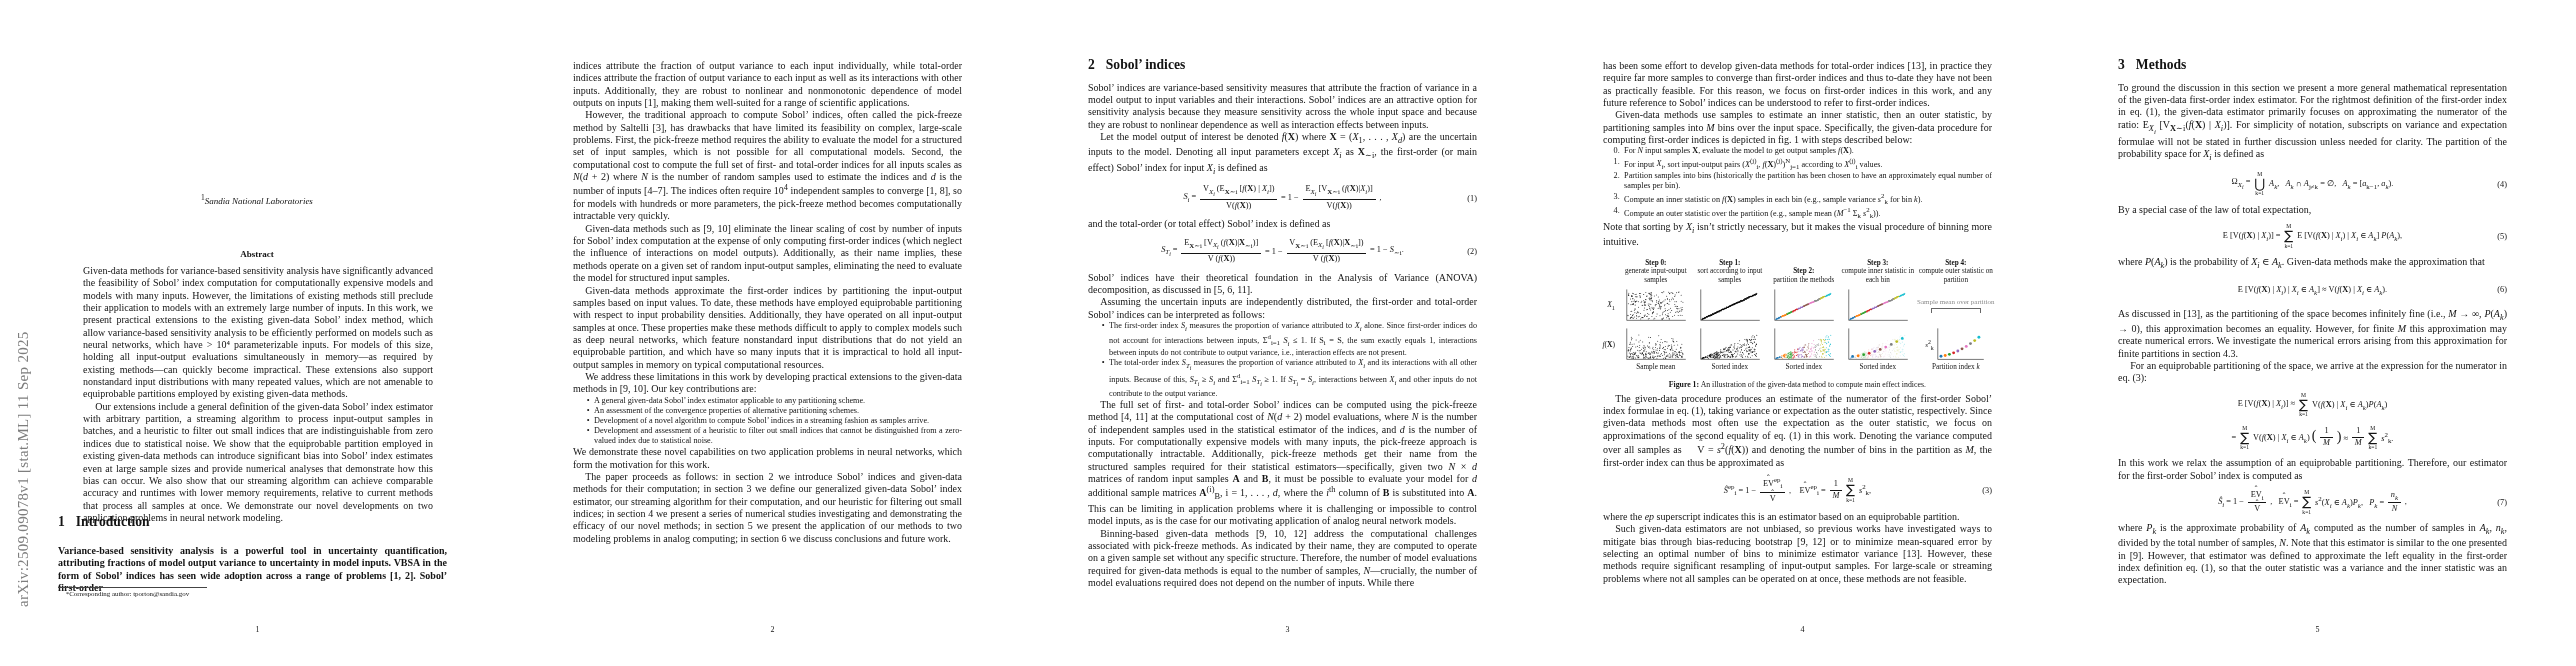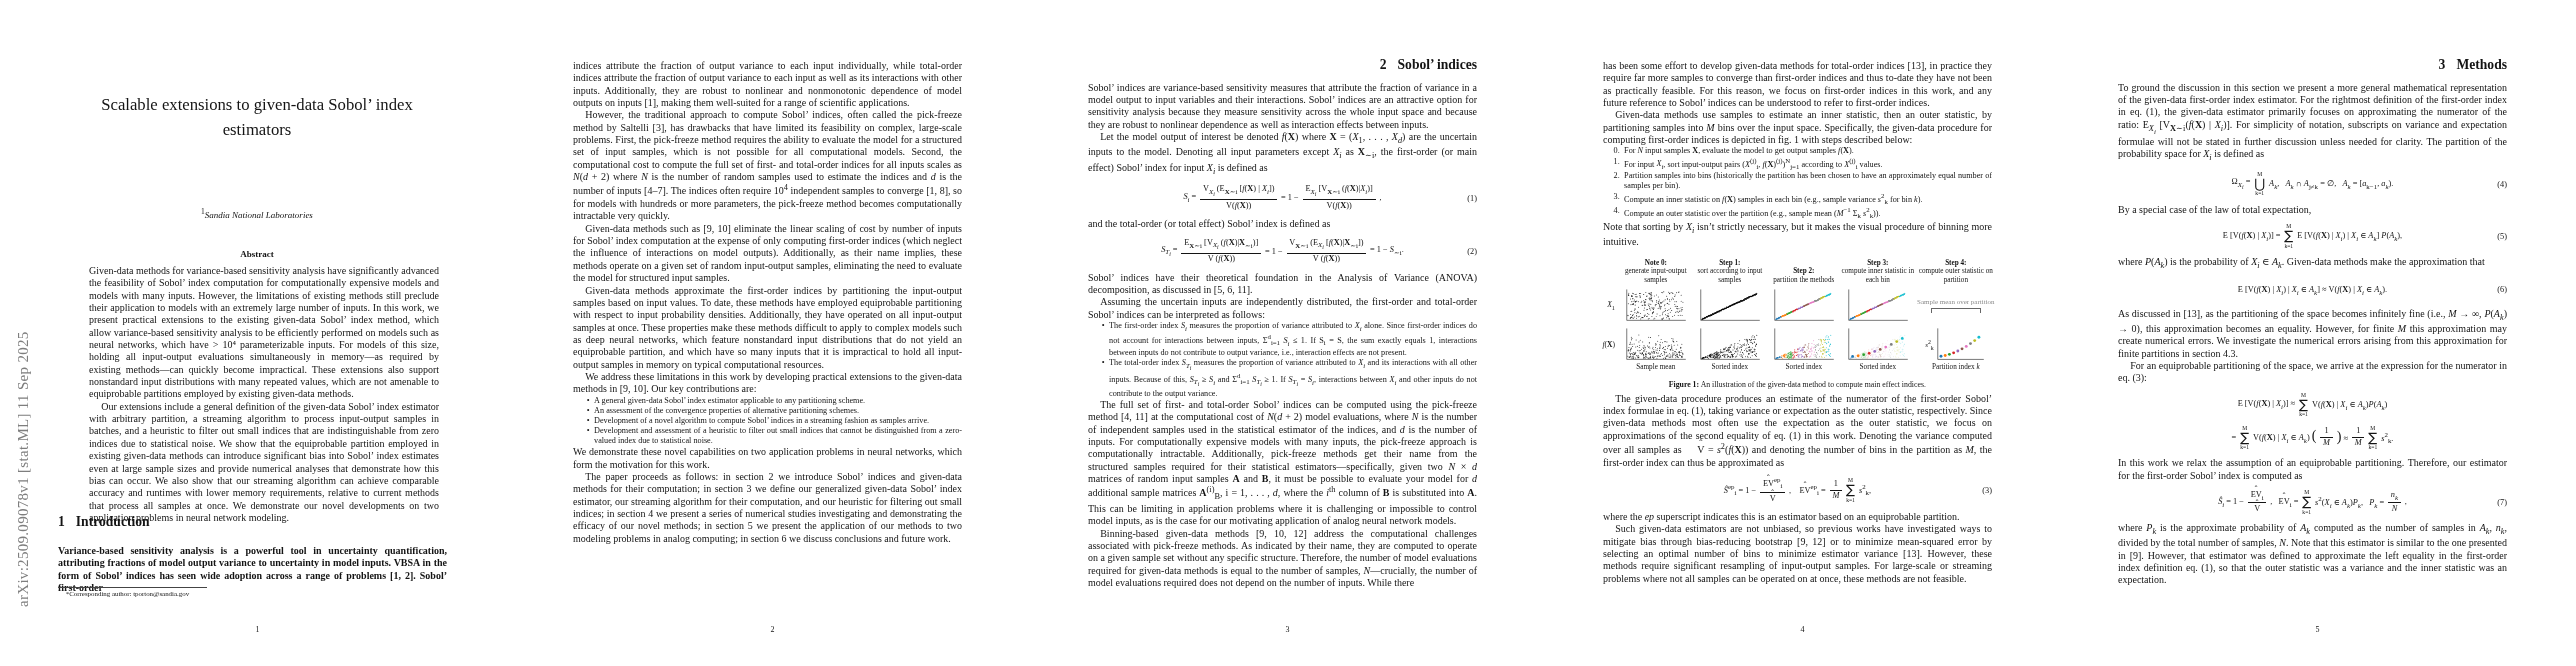--- a/index.html
+++ b/index.html
@@ -7,35 +7,35 @@
   .sheet{position:relative;width:515px;height:667px;background:#fff;overflow:hidden;
          font-family:"Liberation Serif","DejaVu Serif",serif;color:#141414;}
   
   .arxiv{position:absolute;left:14.5px;top:607px;transform:rotate(-90deg);transform-origin:0 0;
          white-space:nowrap;font-size:15px;color:#7e7e7e;letter-spacing:0.3px;
          font-family:"Liberation Serif","DejaVu Serif",serif;}
   .title{position:absolute;top:92px;left:79px;width:356px;text-align:center;
          font-size:16.7px;line-height:1.5;}
   .authors{position:absolute;top:151px;left:102px;width:311px;text-align:center;
          font-size:9.4px;line-height:1.6;}
-  .affil{position:absolute;top:207px;left:79px;width:356px;text-align:center;font-size:9px;}
+  .affil{position:absolute;top:193px;left:79px;width:356px;text-align:center;font-size:9px;}
   .affil i{font-style:italic;}
   .absH{position:absolute;top:249px;left:79px;width:356px;text-align:center;
         font-weight:bold;font-size:9px;}
-  .absBody{position:absolute;top:265px;left:89px;width:350px;font-size:7.6px;line-height:1.22;}
+  .absBody{position:absolute;top:265px;left:83px;width:350px;font-size:7.6px;line-height:1.22;}
   .introH{position:absolute;top:515px;left:58px;}
   .introP{position:absolute;top:545px;left:58px;width:389px;font-weight:bold;}
   .fnrule{position:absolute;top:587px;left:58px;width:149px;border-top:0.6px solid #444;}
   .footnote{position:absolute;top:590px;left:58px;width:389px;font-size:6.9px;text-indent:7.8px;}
   .pageno{position:absolute;left:0;right:0;bottom:33px;text-align:center;font-size:8px;}
   
   .flowcol{position:absolute;left:58px;top:60px;width:389px;}
   .para{text-align:justify;font-size:10px;line-height:1.235;}
   .para.ind{text-indent:12.2px;}
-  .secH{font-size:13.6px;font-weight:bold;margin:0 0 9px 0;text-align:right;line-height:1.1;}
+  .secH{font-size:13.6px;font-weight:bold;margin:0 0 9px 0;text-align:left;line-height:1.1;}
   .secH .secnum{margin-right:11px;}
   .flowcol .secH{margin-top:-2.2px;}
   .li{display:flex;font-size:8.2px;line-height:1.235;text-align:justify;}
   .li .mark{flex:0 0 16.7px;text-align:right;padding-right:4.4px;}
   .li .litext{flex:1;}
   
   .eqrow{position:relative;display:flex;align-items:center;justify-content:center;
          margin:7.2px 0;font-size:8.3px;min-height:22px;}
   .eqbody{display:flex;align-items:center;justify-content:center;gap:3.9px;text-align:center;}
   .eqnum{position:absolute;right:0;top:50%;transform:translateY(-50%);}
@@ -67,21 +67,20 @@
   .figcap b{font-weight:bold;}
   svg.plot{display:block;}
 </style>
 </head>
 <body>
 
 <div class="strip">
 
   <div class="sheet">
     <div class="arxiv">arXiv:2509.09078v1  [stat.ML]  11 Sep 2025</div>
-    <div class="title">Scalable extensions to given-data Sobol’ index estimators</div>
     <div class="affil"><sup>1</sup><i>Sandia National Laboratories</i></div>
     <div class="absH">Abstract</div>
     <div class="absBody">
       <div class="para">Given-data methods for variance-based sensitivity analysis have significantly advanced the feasibility of Sobol’ index computation for computationally expensive models and models with many inputs. However, the limitations of existing methods still preclude their application to models with an extremely large number of inputs. In this work, we present practical extensions to the existing given-data Sobol’ index method, which allow variance-based sensitivity analysis to be efficiently performed on models such as neural networks, which have &gt; 10⁴ parameterizable inputs. For models of this size, holding all input-output evaluations simultaneously in memory—as required by existing methods—can quickly become impractical. These extensions also support nonstandard input distributions with many repeated values, which are not amenable to equiprobable partitions employed by existing given-data methods.</div>
       <div class="para ind">Our extensions include a general definition of the given-data Sobol’ index estimator with arbitrary partition, a streaming algorithm to process input-output samples in batches, and a heuristic to filter out small indices that are indistinguishable from zero indices due to statistical noise. We show that the equiprobable partition employed in existing given-data methods can introduce significant bias into Sobol’ index estimates even at large sample sizes and provide numerical analyses that demonstrate how this bias can occur. We also show that our streaming algorithm can achieve comparable accuracy and runtimes with lower memory requirements, relative to current methods that process all samples at once. We demonstrate our novel developments on two application problems in neural network modeling.</div>
     </div>
     <div class="secH introH">
       <span class="secnum">1</span><span>Introduction</span>
     </div>
     <div class="para introP">Variance-based sensitivity analysis is a powerful tool in uncertainty quantification, attributing fractions of model output variance to uncertainty in model inputs. VBSA in the form of Sobol’ indices has seen wide adoption across a range of problems [1, 2]. Sobol’ first-order</div>
@@ -197,21 +196,21 @@
           <div class="li">
             <span class="mark">4.</span>
             <span class="litext">Compute an outer statistic over the partition (e.g., sample mean (<i>M</i><sup>−1</sup> Σ<sub>k</sub> <i>s</i><sup>2</sup><sub>k</sub>)).</span>
           </div>
           <div class="para">Note that sorting by <i>X<sub>i</sub></i> isn’t strictly necessary, but it makes the visual procedure of binning more intuitive.</div>
         </div>
 
       <div class="figure">
         <div class="figrow">
           <div></div>
-          <div class="stepH"><b>Note 0:</b><span>generate input-output samples</span></div>
+          <div class="stepH"><b>Step 0:</b><span>generate input-output samples</span></div>
           <div class="stepH"><b>Step 1:</b><span>sort according to input samples</span></div>
           <div class="stepH"><b>Step 2:</b><span>partition the methods</span></div>
           <div class="stepH"><b>Step 3:</b><span>compute inner statistic in each bin</span></div>
           <div class="stepH"><b>Step 4:</b><span>compute outer statistic on partition</span></div>
         </div>
         <div class="figrow mid">
           <div class="rowlab"><i>X</i><sub>1</sub></div>
           <div class="plotcell">
               <svg class="plot" id="fig-t0" width="64" height="36" viewBox="0 0 116 64">
                 <path d="M 5 2 L 5 58 L 112 58" stroke="#222" fill="none" stroke-width="1.1"></path>

